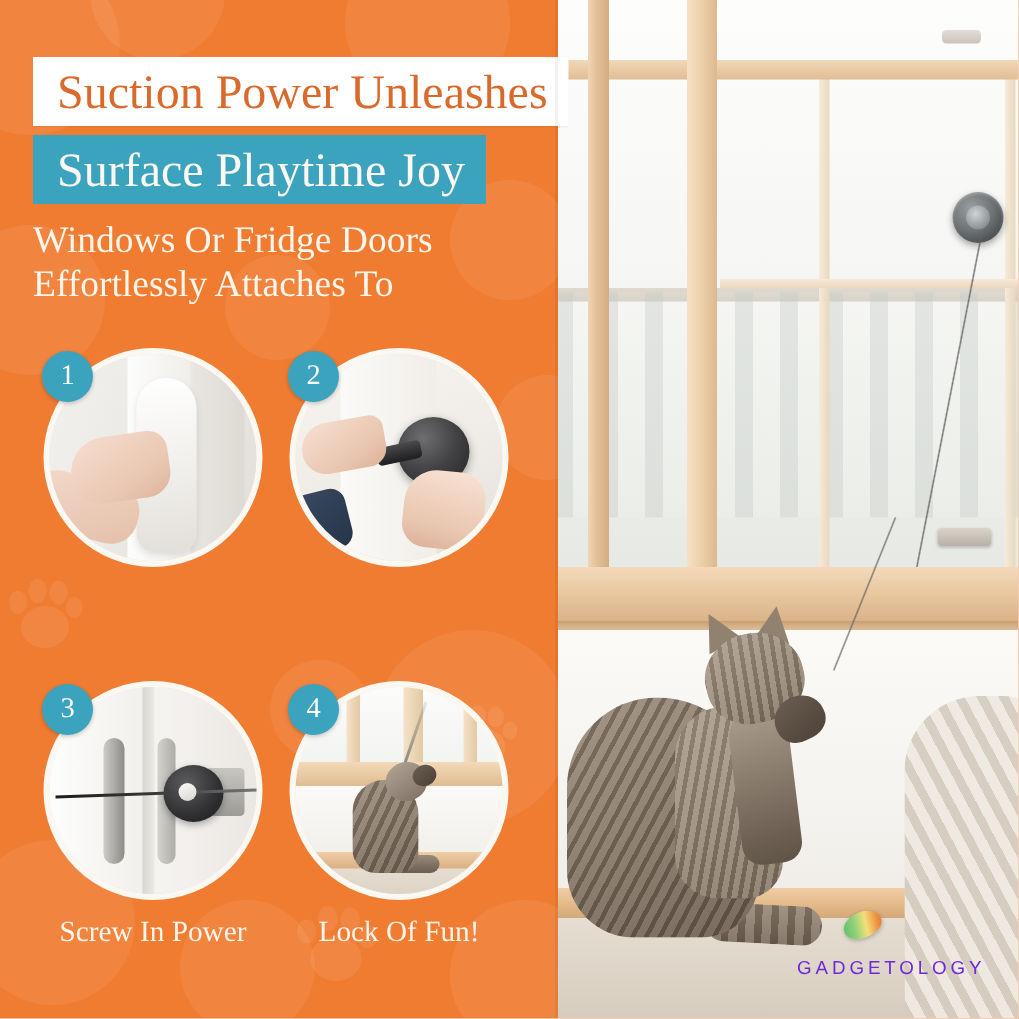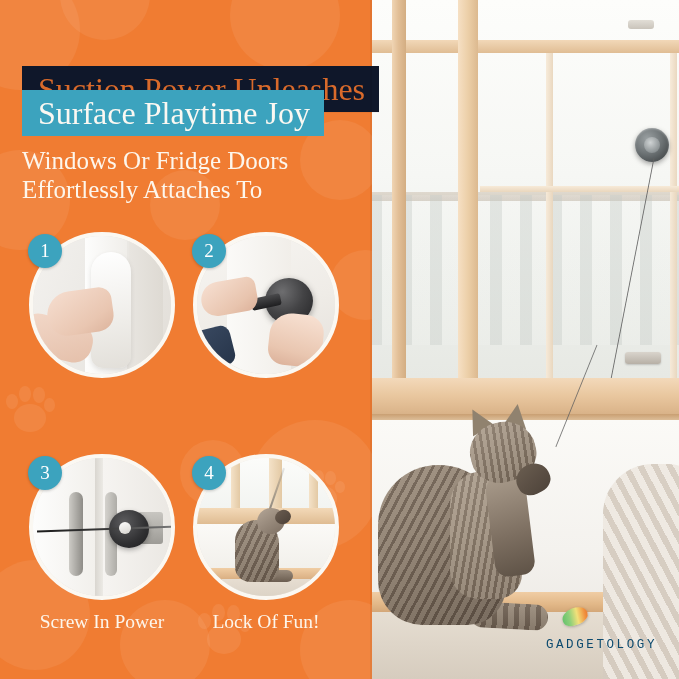--- a/index.html
+++ b/index.html
@@ -208,24 +208,24 @@
     border-radius:50px 30px 0 0;
     background:
       repeating-linear-gradient(62deg,
         rgba(210,200,188,.75) 0px, rgba(210,200,188,.75) 6px,
         rgba(240,235,228,.85) 6px, rgba(240,235,228,.85) 13px),
       linear-gradient(180deg,#eae3da,#ded5ca);
   }
   
   .brand {
     position:absolute; right:22px; bottom:27px;
-    font-family:Liberation Mono, monospace;
+    font-family:Liberation Sans, sans-serif;
     font-size:12.5px;
     letter-spacing:2.6px;
-    color:#0c4a6e;
+    color:#6d28d9;
     z-index:40;
     white-space:nowrap;
   }
 
   
   .orange-panel {
     position:absolute; left:0; top:0;
     width:372px; height:679px;
     background:#F07C32;
     overflow:hidden;
@@ -239,26 +239,25 @@
   .paw { position:absolute; opacity:.075; }
   .paw .pad {
     position:absolute; border-radius:50%;
     background:#ffffff;
   }
 
   
   .banner-white {
     position:absolute; left:22px; top:38px;
     height:46px;
-    background:#0f172a;
+    background:#ffffff;
     display:flex; align-items:center;
     padding:0 14px 0 16px;
     z-index:20;
     box-shadow:0 1px 0 rgba(0,0,0,.04);
-    margin-top:28px;
   }
   .banner-white .txt {
     color:#D96A2B;
     font-size:32px;
     line-height:1;
     white-space:nowrap;
   }
   .banner-teal {
     position:absolute; left:22px; top:90px;
     height:46px;

